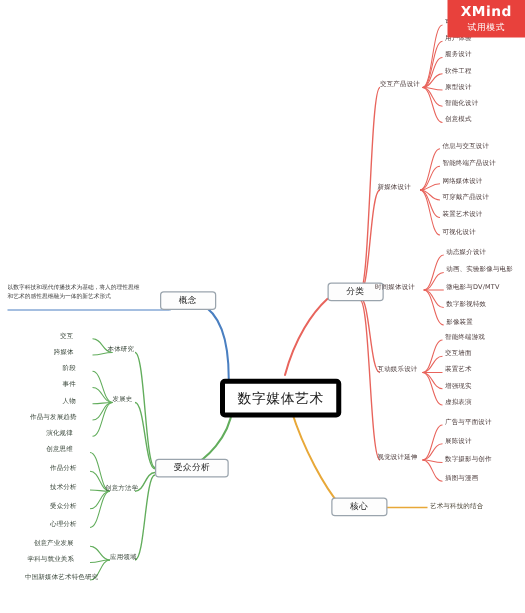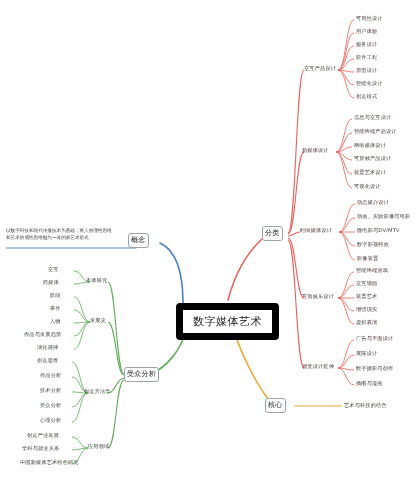--- a/index.html
+++ b/index.html
@@ -10,34 +10,34 @@
     overflow:hidden;
     position:relative;
   }
   #stage{position:absolute;left:0;top:0;width:420px;height:490px;}
   #wires{position:absolute;left:0;top:0;width:420px;height:490px;pointer-events:none;}
 
   .node{position:absolute;white-space:nowrap;line-height:1;}
 
   
   .root{
-    border:7px solid #000000;
+    border:4px solid #000000;
     border-radius:4px;
     background:#ffffff;
     padding:6px 10px;
     font-size:11px;
     color:#1a1a1a;
     letter-spacing:.5px;
   }
   
   .main{
     border:1px solid #9aa4ad;
     border-radius:3px;
     background:#fdfdfd;
-    padding:3px 2px;
+    padding:3px 14px;
     font-size:7px;
     color:#222;
     letter-spacing:.3px;
   }
   
   .lbl{
     font-size:5.2px;
     color:#3d3d3d;
     letter-spacing:.15px;
     transform-origin:left center;
@@ -239,14 +239,18 @@
   <div class="node lbl g" style="left:40px;top:418px;">心理分析</div>
 
   <div class="node lbl g" style="left:88px;top:444px;">应用领域</div>
   <div class="node lbl g" style="left:27px;top:433px;">创意产业发展</div>
   <div class="node lbl g" style="left:22px;top:446px;">学科与就业关系</div>
   <div class="node lbl g" style="left:20px;top:460px;">中国新媒体艺术特色研究</div>
 
   <div class="node main" style="left:265px;top:398px;">核心</div>
   <div class="node lbl y" style="left:344px;top:403px;">艺术与科技的结合</div>
 
+  <div class="wm">
+    <div class="wm-title">XMind</div>
+    <div class="wm-sub">试用模式</div>
+  </div>
 
 </div>
 
 </body></html>

